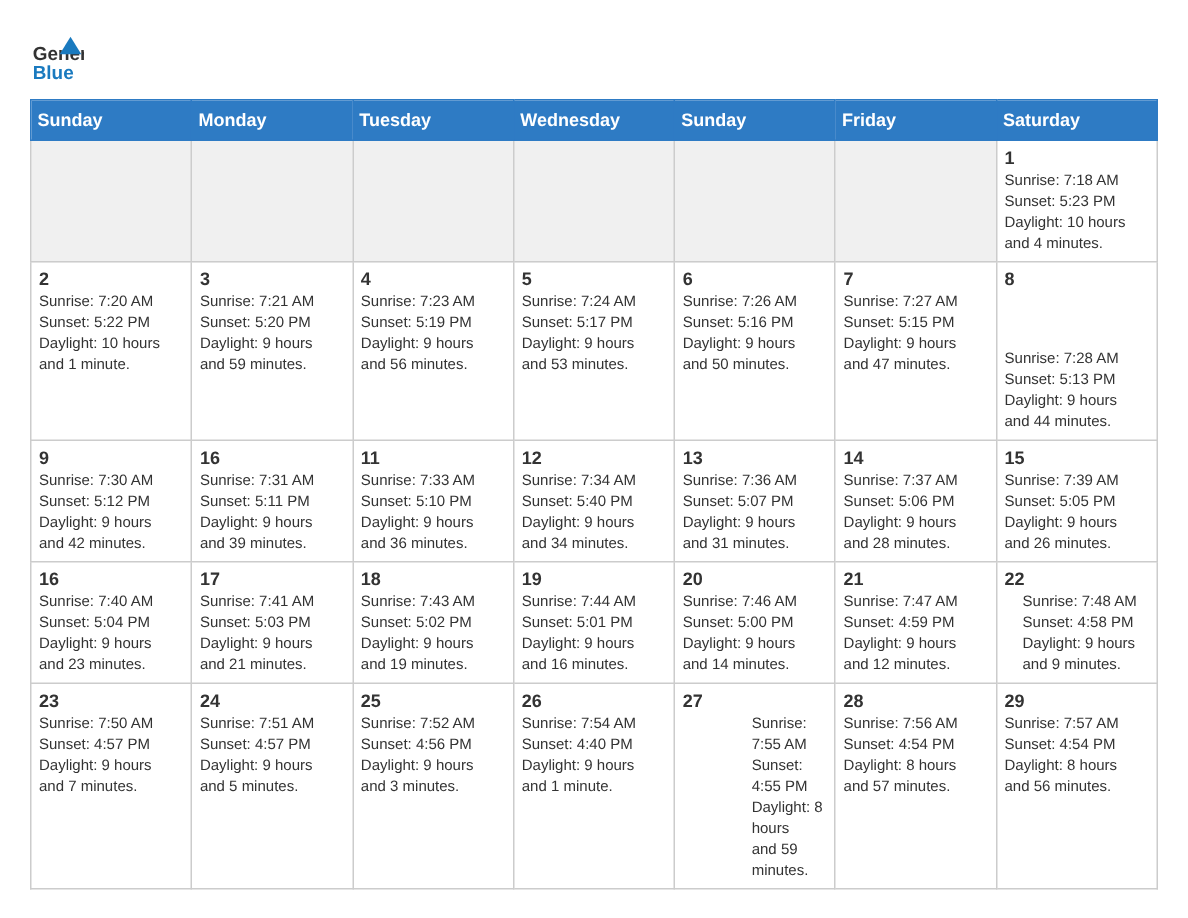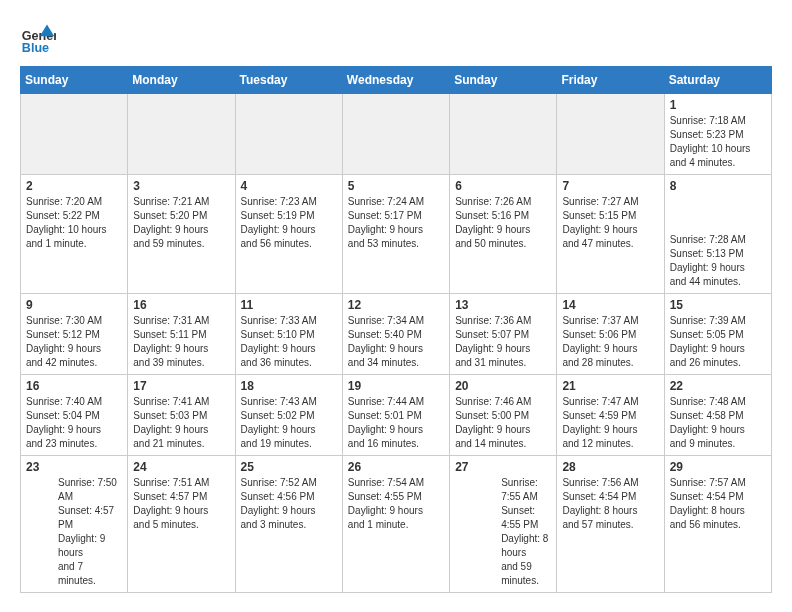--- a/index.html
+++ b/index.html
@@ -260,30 +260,30 @@
         </td>
         <td>
           <span class="day-num">21</span>
           <div class="cell-info" style="white-space: pre-line;">Sunrise: 7:47 AM
 Sunset: 4:59 PM
 Daylight: 9 hours
 and 12 minutes.</div>
         </td>
         <td>
           <span class="day-num">22</span>
-          <div class="cell-info" style="white-space: pre-line;">Sunrise: 7:48 AM
+          <div class="cell-info" style="white-space: pre-line; margin-left: 12px;">Sunrise: 7:48 AM
 Sunset: 4:58 PM
 Daylight: 9 hours
 and 9 minutes.</div>
         </td>
       </tr>
       <tr>
         <td>
           <span class="day-num">23</span>
-          <div class="cell-info" style="white-space: pre-line; margin-left: 32px;">Sunrise: 7:50 AM
+          <div class="cell-info" style="white-space: pre-line;">Sunrise: 7:50 AM
 Sunset: 4:57 PM
 Daylight: 9 hours
 and 7 minutes.</div>
         </td>
         <td>
           <span class="day-num">24</span>
           <div class="cell-info" style="white-space: pre-line;">Sunrise: 7:51 AM
 Sunset: 4:57 PM
 Daylight: 9 hours
 and 5 minutes.</div>
@@ -291,21 +291,21 @@
         <td>
           <span class="day-num">25</span>
           <div class="cell-info" style="white-space: pre-line;">Sunrise: 7:52 AM
 Sunset: 4:56 PM
 Daylight: 9 hours
 and 3 minutes.</div>
         </td>
         <td>
           <span class="day-num">26</span>
           <div class="cell-info" style="white-space: pre-line;">Sunrise: 7:54 AM
-Sunset: 4:55 PM
+Sunset: 4:40 PM
 Daylight: 9 hours
 and 1 minute.</div>
         </td>
         <td>
           <span class="day-num">27</span>
           <div class="cell-info" style="white-space: pre-line; margin-left: 46px;">Sunrise: 7:55 AM
 Sunset: 4:55 PM
 Daylight: 8 hours
 and 59 minutes.</div>
         </td>

